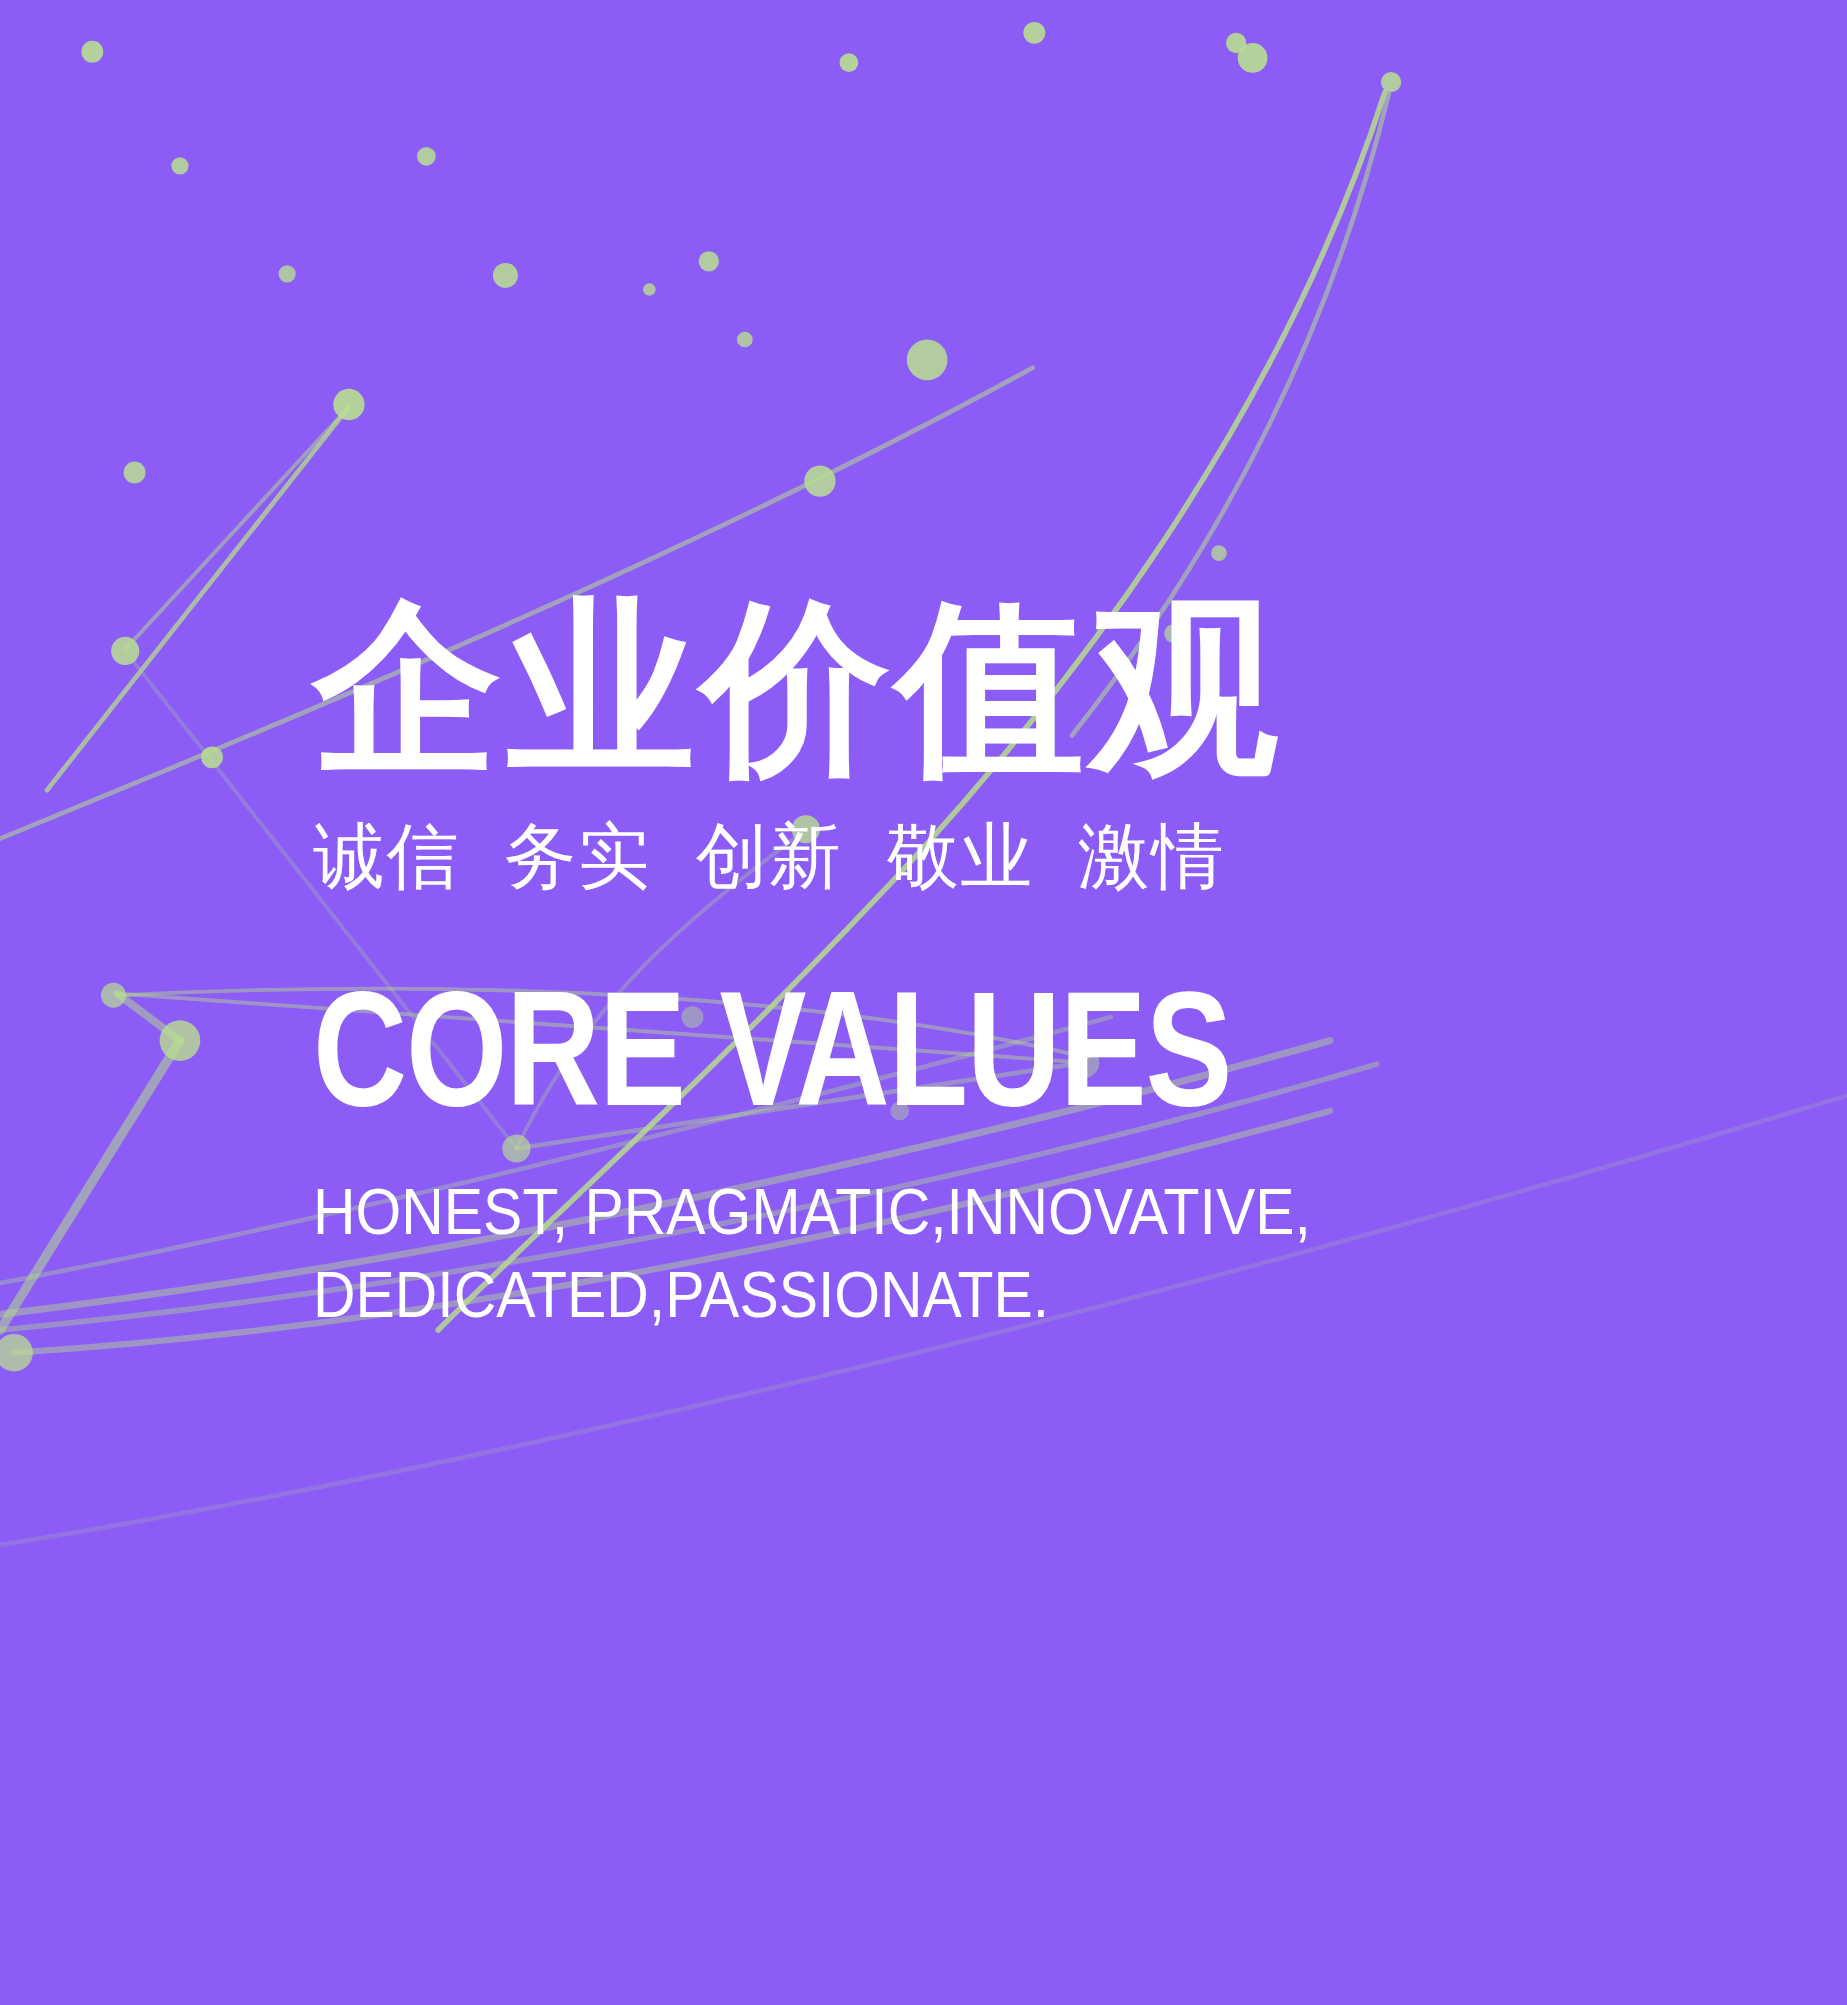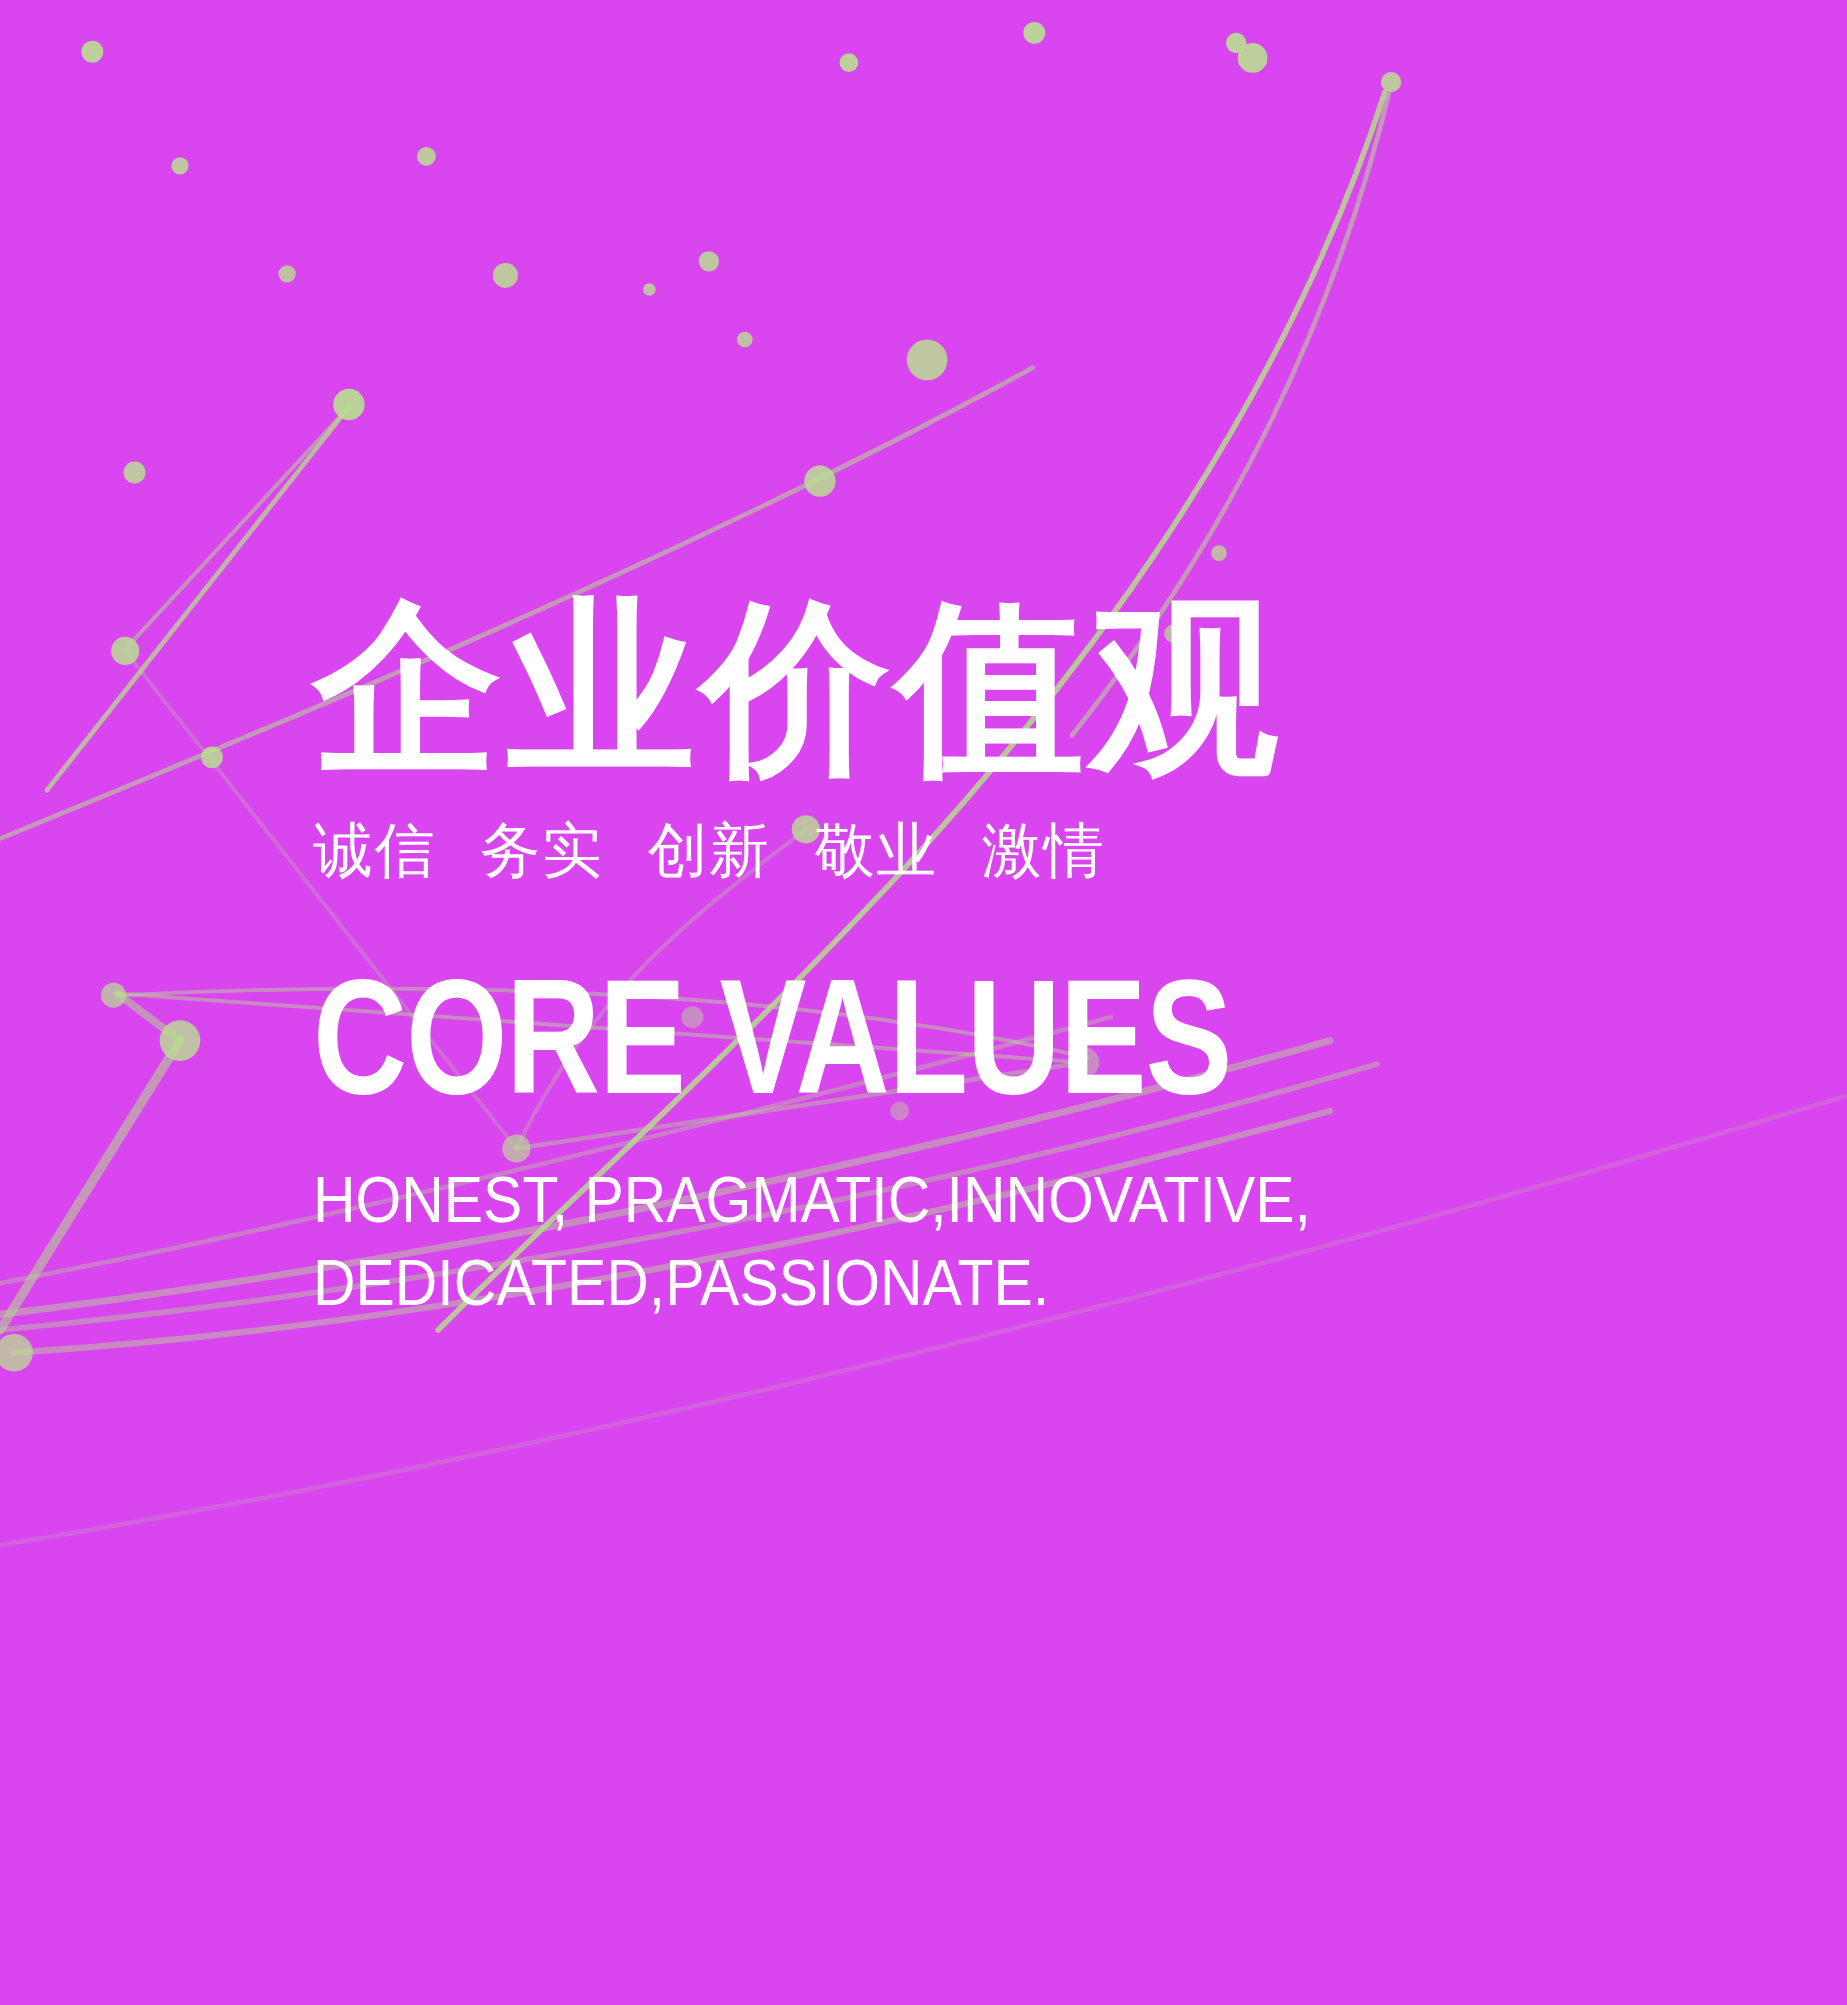--- a/index.html
+++ b/index.html
@@ -35,21 +35,21 @@
     font-size: 188px;
     line-height: 1.0;
     font-weight: 700;
     color: #ffffff;
     letter-spacing: 6.3px;
     margin: 0;
     white-space: nowrap;
     font-family: "DejaVu Sans", "Liberation Sans", sans-serif;
   }
   .cn-sub {
-    font-size: 60px;
+    font-size: 72px;
     line-height: 1.0;
     font-weight: 400;
     color: #ffffff;
     letter-spacing: 1.6px;
     margin: 38px 0 0 0;
     white-space: nowrap;
     font-family: "DejaVu Sans", "Liberation Sans", sans-serif;
   }
   .cn-sub .gap {
     display: inline-block;
@@ -78,21 +78,21 @@
     max-width: 1330px;
   }
   .en-body .ln {
     display: block;
     white-space: nowrap;
   }
 </style>
 </head>
 <body>
 
-<div id="poster" style="background-color: #d946ef;">
+<div id="poster" style="background-color: #8b5cf6;">
 
   <svg id="bg-decor" viewBox="0 0 2362 2564" preserveAspectRatio="none" aria-hidden="true">
     <defs>
       <linearGradient id="fade" x1="0" y1="0" x2="1" y2="0">
         <stop offset="0%" stop-color="#B9DE91" stop-opacity="0.95"></stop>
         <stop offset="100%" stop-color="#B9DE91" stop-opacity="0.35"></stop>
       </linearGradient>
     </defs>
 
     <g fill="none" stroke="#B5DC8C" stroke-linecap="round">

